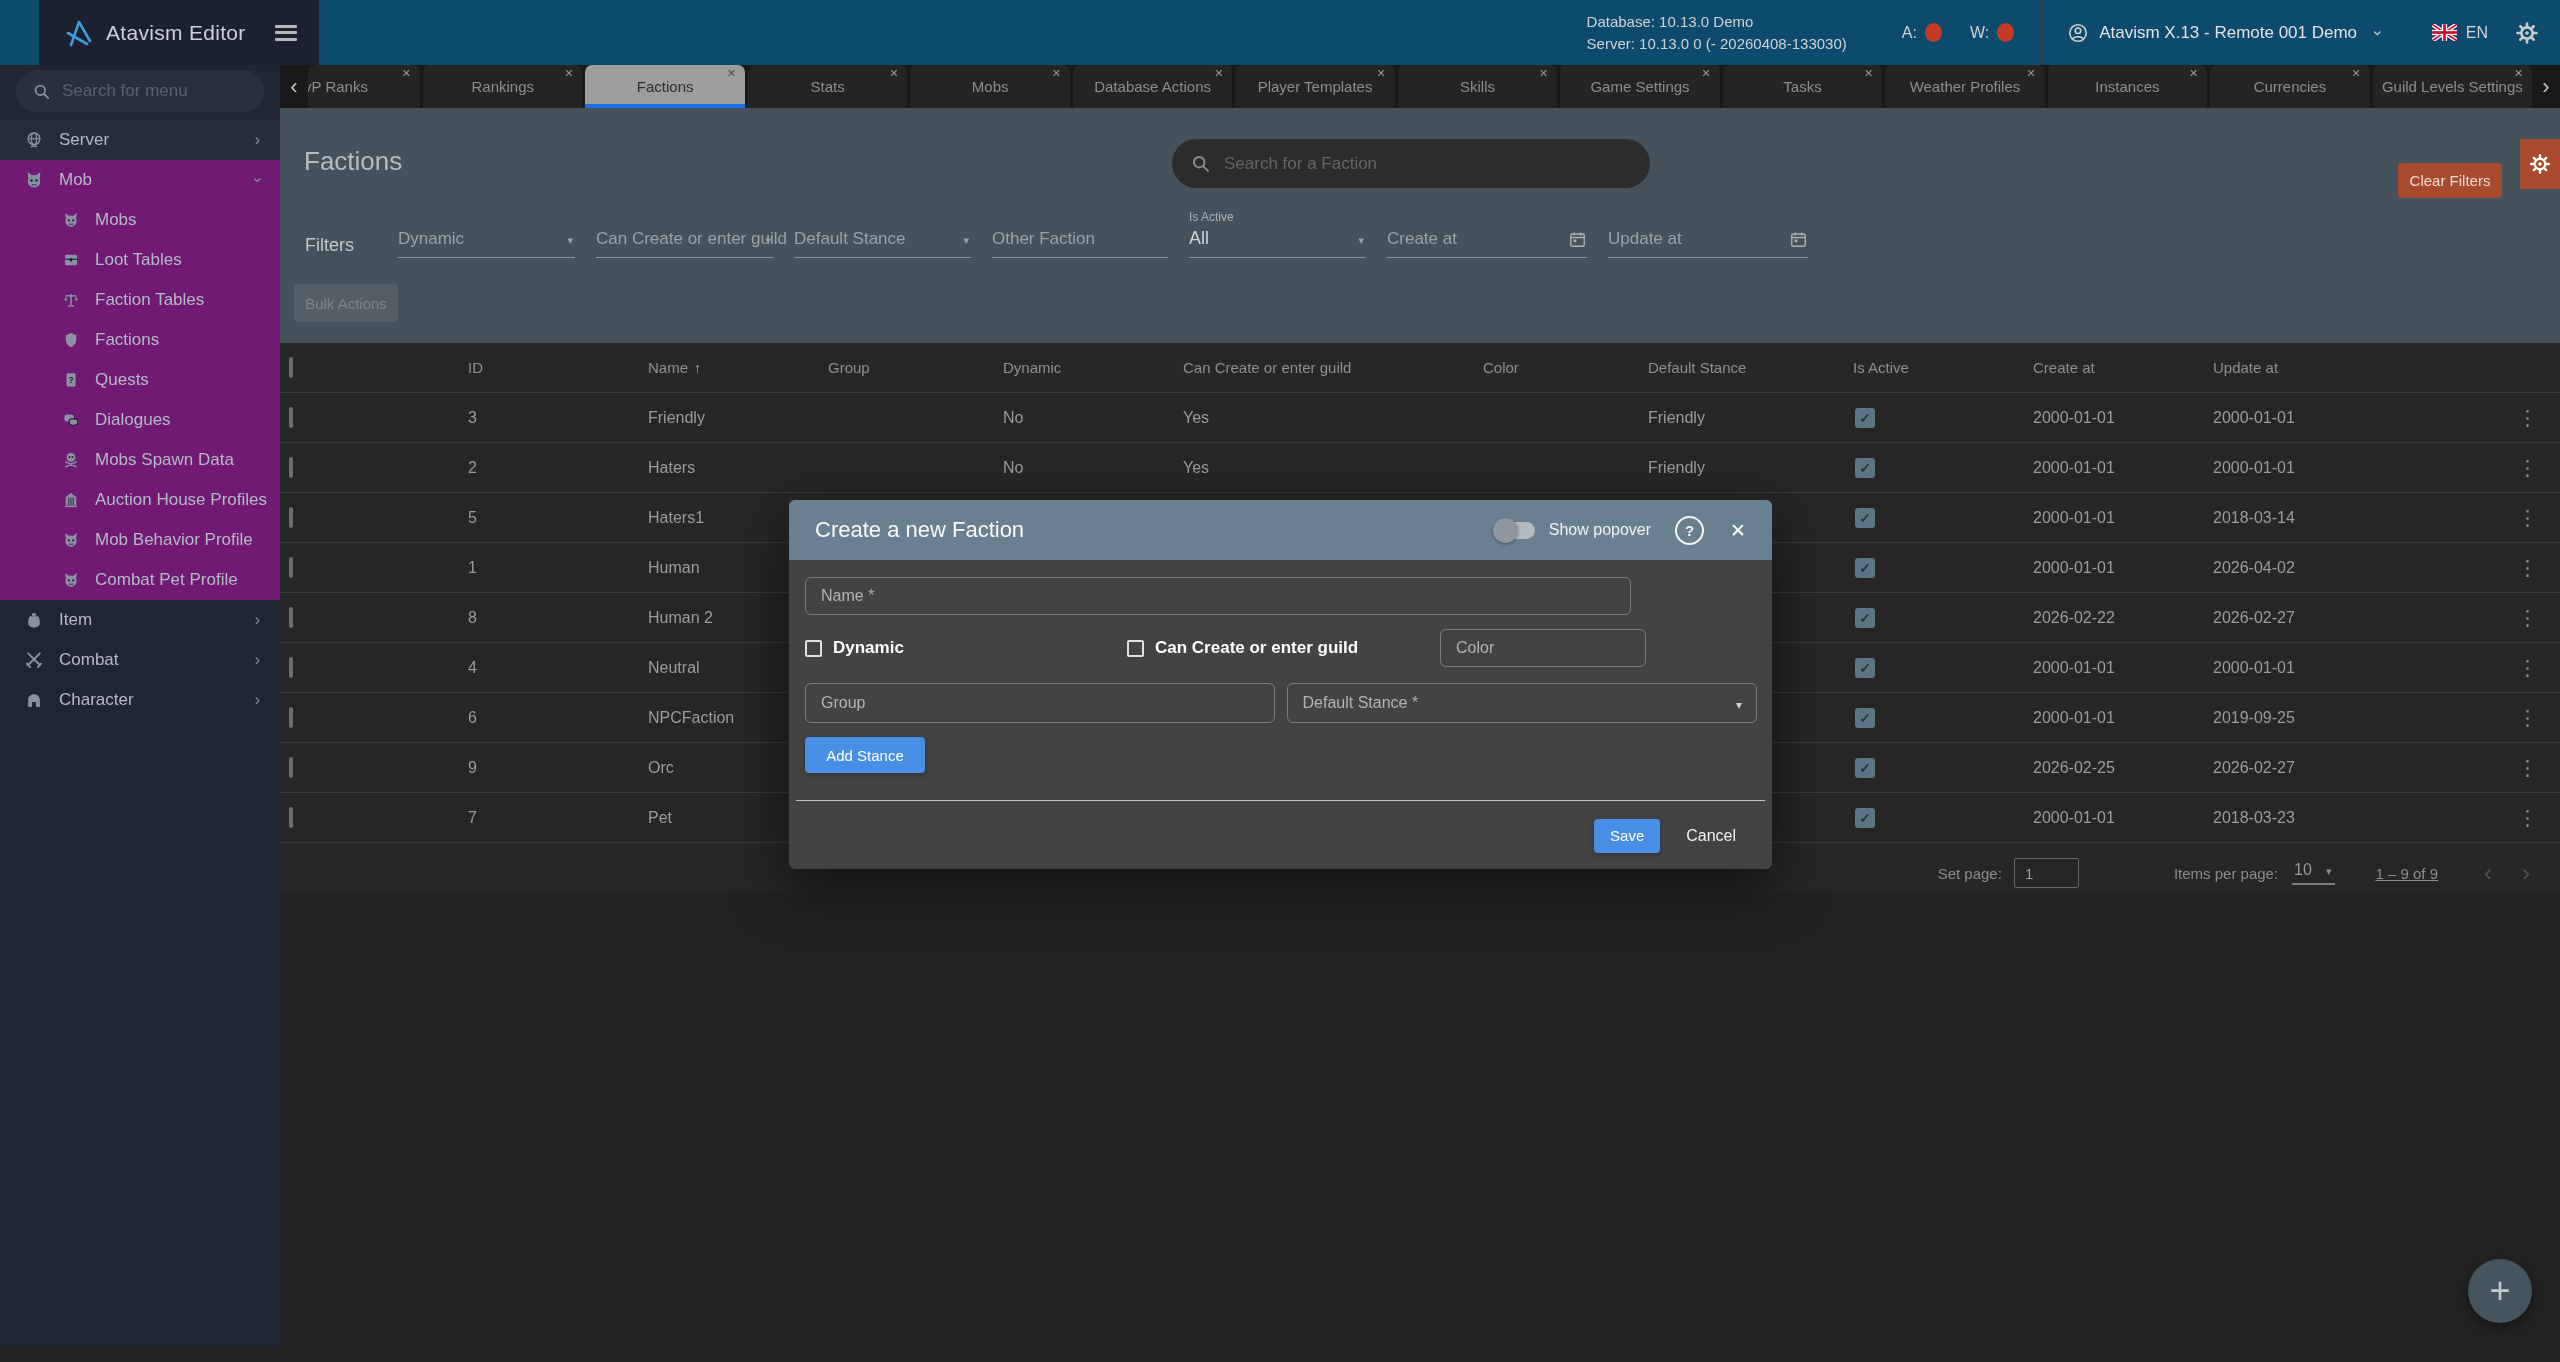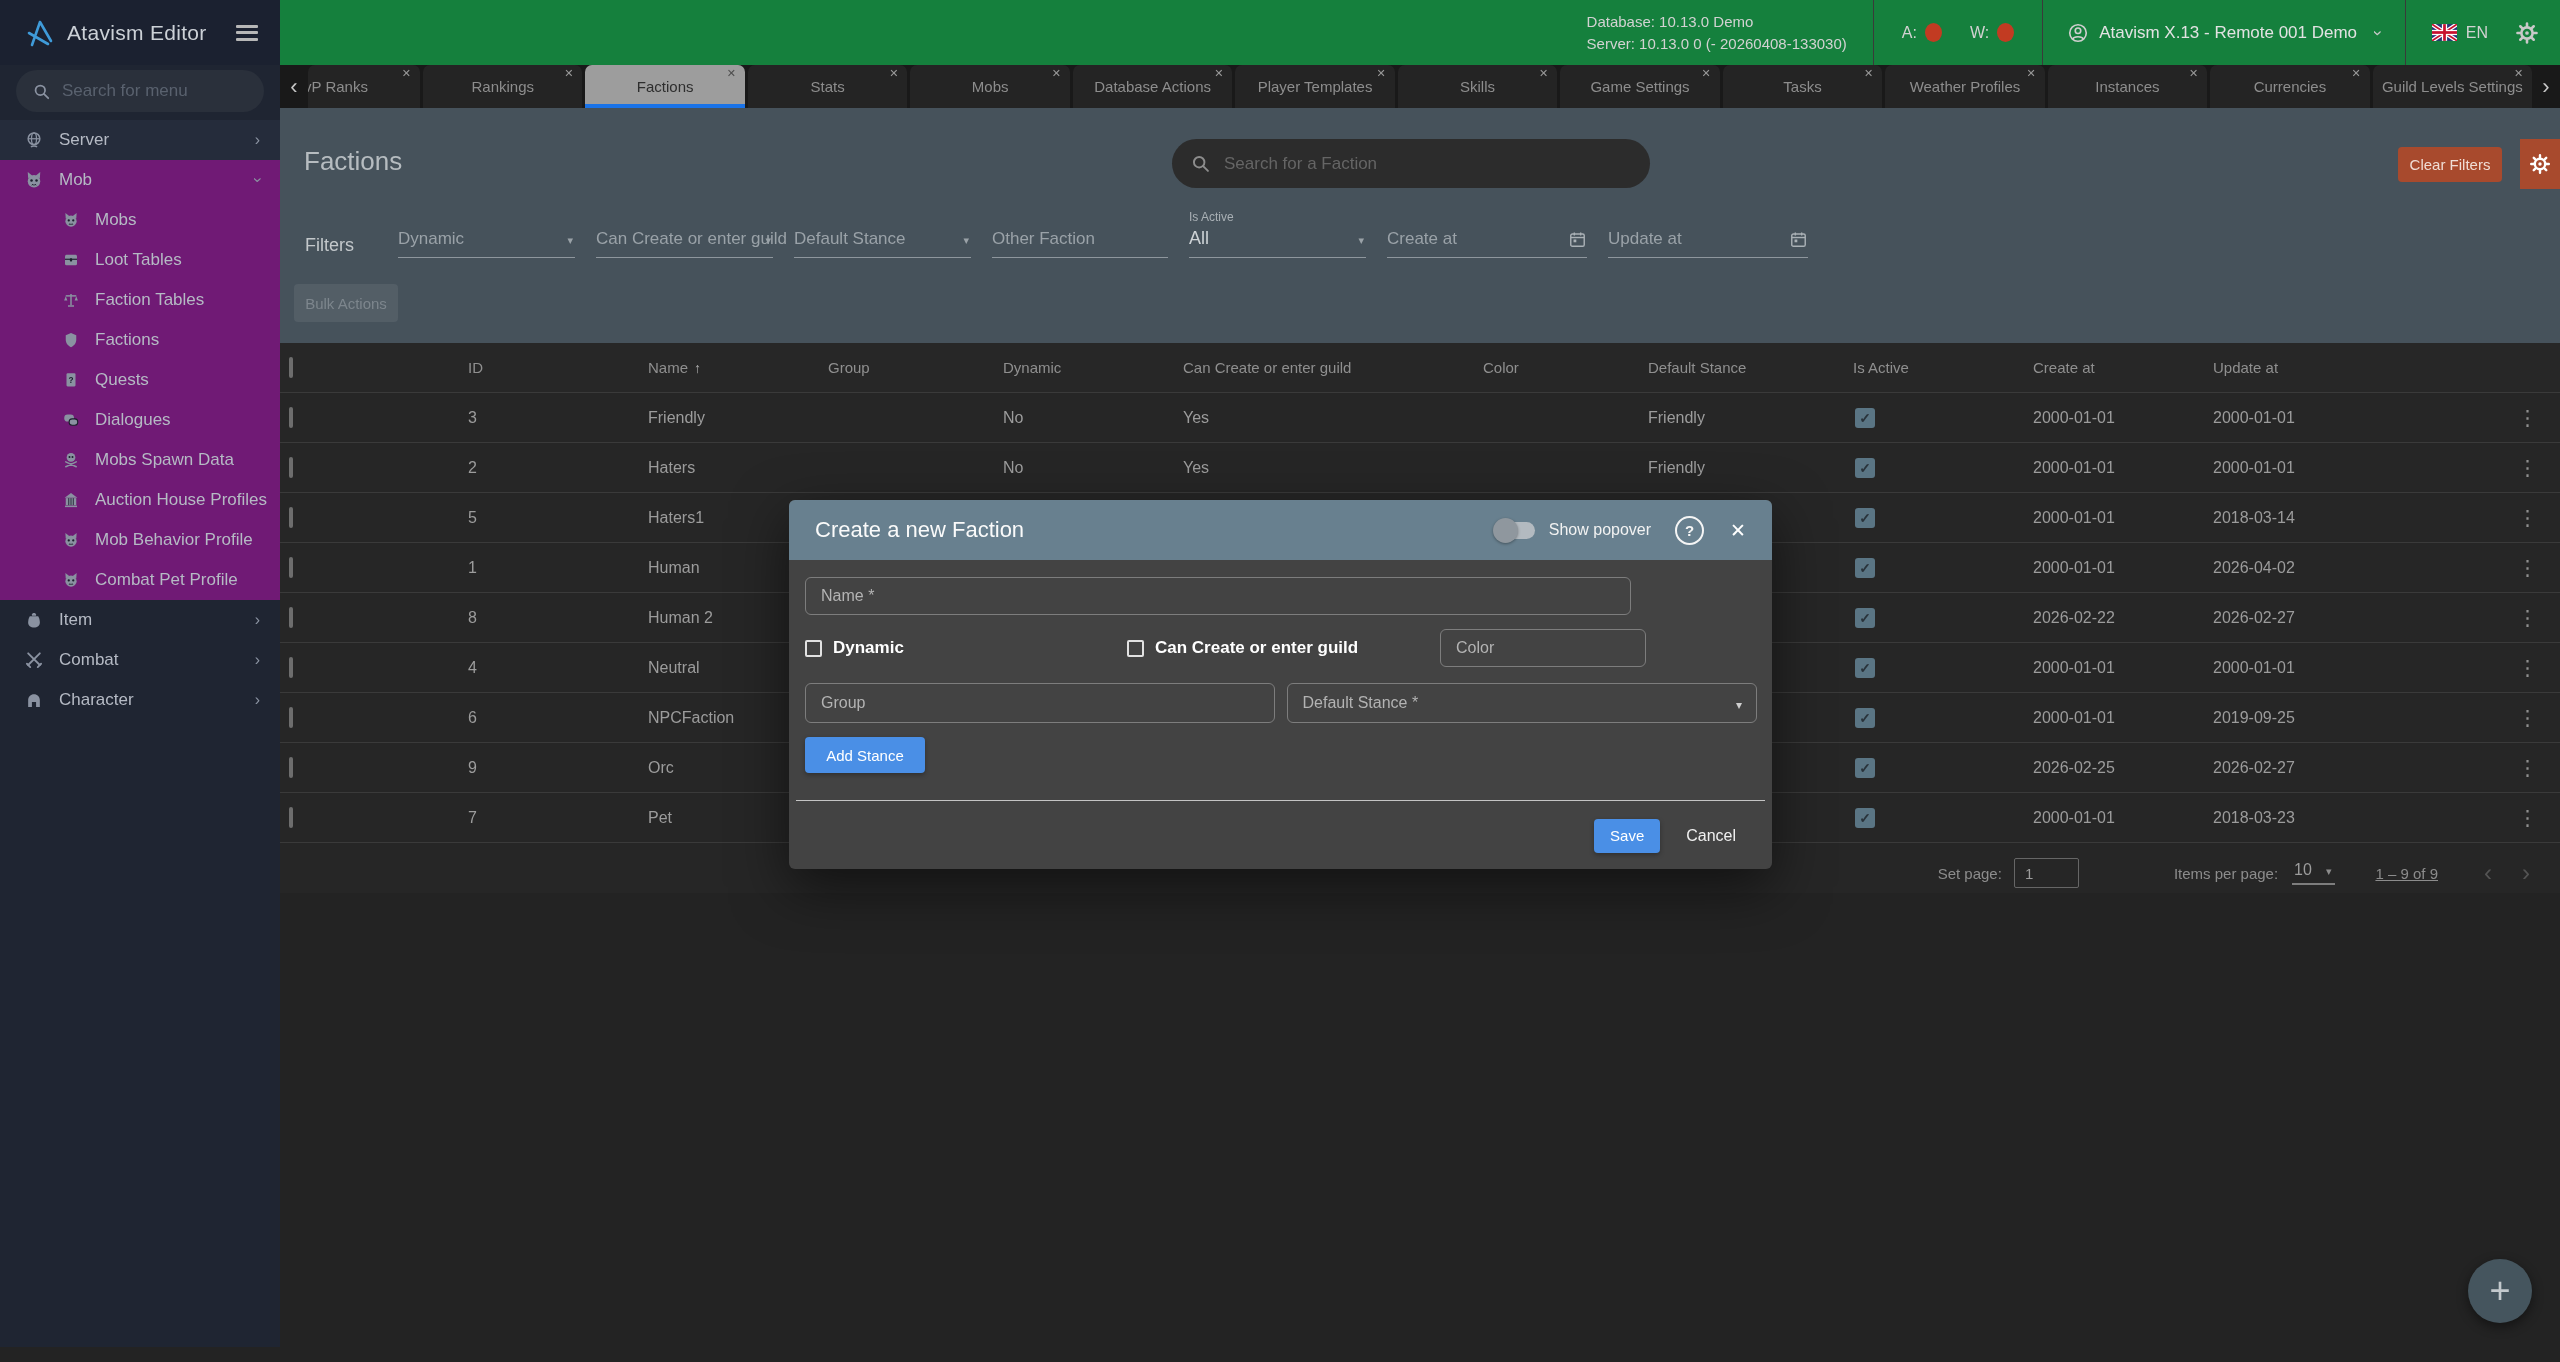--- a/index.html
+++ b/index.html
@@ -1,20 +1,20 @@
 <!DOCTYPE html>
 <html style="--accent-orange: #a84a2d; --accent-blue: #4a8fe6; --modal-header: #68808f; --tab-underline: #1a73e8;"><head>
 <meta charset="utf-8">
 <style>
   html,body{margin:0;padding:0;background:#111;}
   .screen{position:relative;width:2560px;height:1362px;background:#232323;overflow:hidden;
           font-family:"Liberation Sans",sans-serif;-webkit-font-smoothing:antialiased;}
   svg{display:block}
   
-  .topbar{position:absolute;top:0;left:0;right:0;height:65px;background:#15803d;display:flex;align-items:flex-end;z-index:40;}
+  .topbar{position:absolute;top:0;left:0;right:0;height:65px;background:#0c4a6e;display:flex;align-items:flex-end;z-index:40;padding-left:39px;}
   .brand{width:280px;height:65px;background:#1b2130;display:flex;align-items:center;padding-left:24px;box-sizing:border-box;flex:none;}
   .brand-title{color:#ccd1d7;font-size:21px;margin-left:13px;letter-spacing:.3px;}
   .hamburger{margin-left:auto;margin-right:22px;cursor:pointer;}
   .hamburger i{display:block;width:22px;height:3px;background:#b7b7b7;margin:3.5px 0;border-radius:1px;}
   .top-right{flex:1;display:flex;align-items:center;justify-content:flex-end;height:100%;}
   .db-info{font-size:15px;color:#d2d2d2;line-height:1.45;margin-right:26px;}
   .vsep{width:1px;height:65px;background:#3a3a3a;flex:none;}
   .aw{display:flex;align-items:center;padding:0 28px;}
   .aw-label{color:#d2d2d2;font-size:16px;}
   .dot{width:17px;height:19px;border-radius:50%;background:#c23b22;margin-left:8px;}
@@ -47,21 +47,21 @@
   .schev.down{transform:rotate(90deg);}
   .srow.first{background:#252c3b;}
   .sgroup{background:#701a75;}
   .srow.child{padding-left:62px;}
   
   .card{position:absolute;left:280px;top:108px;width:2280px;height:785px;background:#46525b;z-index:10;}
   .page-title{position:absolute;left:24px;top:38px;margin:0;font-size:26px;font-weight:500;color:#b6bcc0;}
   .fsearch{position:absolute;left:892px;top:31px;width:478px;height:49px;border-radius:25px;background:#2c2c2c;display:flex;align-items:center;padding:0 16px 0 18px;gap:13px;box-sizing:border-box;cursor:text;}
   .fsearch .ph{color:#656565;font-size:17px;}
   .fsearch .sicon{color:#8d8d8d;}
-  .clear-btn{position:absolute;left:2118px;top:39px;width:104px;height:35px;background:var(--accent-orange,#a84a2d);border:none;border-radius:4px;color:#f0ddd5;font-size:15px;font-family:inherit;cursor:pointer;}
+  .clear-btn{position:absolute;left:2118px;top:55px;width:104px;height:35px;background:var(--accent-orange,#a84a2d);border:none;border-radius:4px;color:#f0ddd5;font-size:15px;font-family:inherit;cursor:pointer;}
   .gear-tile{position:absolute;left:2240px;top:31px;width:40px;height:50px;background:var(--accent-orange,#a84a2d);color:#fff;display:flex;align-items:center;justify-content:center;cursor:pointer;}
   .filters-row{position:absolute;top:104px;left:25px;display:flex;align-items:flex-end;height:56px;}
   .flabel{color:#c3c8cb;font-size:18px;margin-bottom:12px;margin-right:44px;}
   #filters{display:flex;align-items:flex-end;}
   .ffield{position:relative;height:46px;border-bottom:1px solid #8e969d;margin-right:21px;margin-bottom:10px;display:flex;align-items:flex-end;box-sizing:border-box;cursor:pointer;}
   .ffield .fval{color:#9aa2a8;font-size:17px;padding-bottom:8px;white-space:nowrap;}
   .ffield .fval.big{color:#ced3d6;font-size:18px;}
   .ffield .farrow{position:absolute;right:2px;bottom:10px;color:#9aa2a8;font-size:11px;}
   .ffield .fcal{position:absolute;right:0;bottom:8px;color:#aab1b6;}
   .ffield .ftop{position:absolute;top:-2px;left:0;font-size:12px;color:#a9b0b5;}

